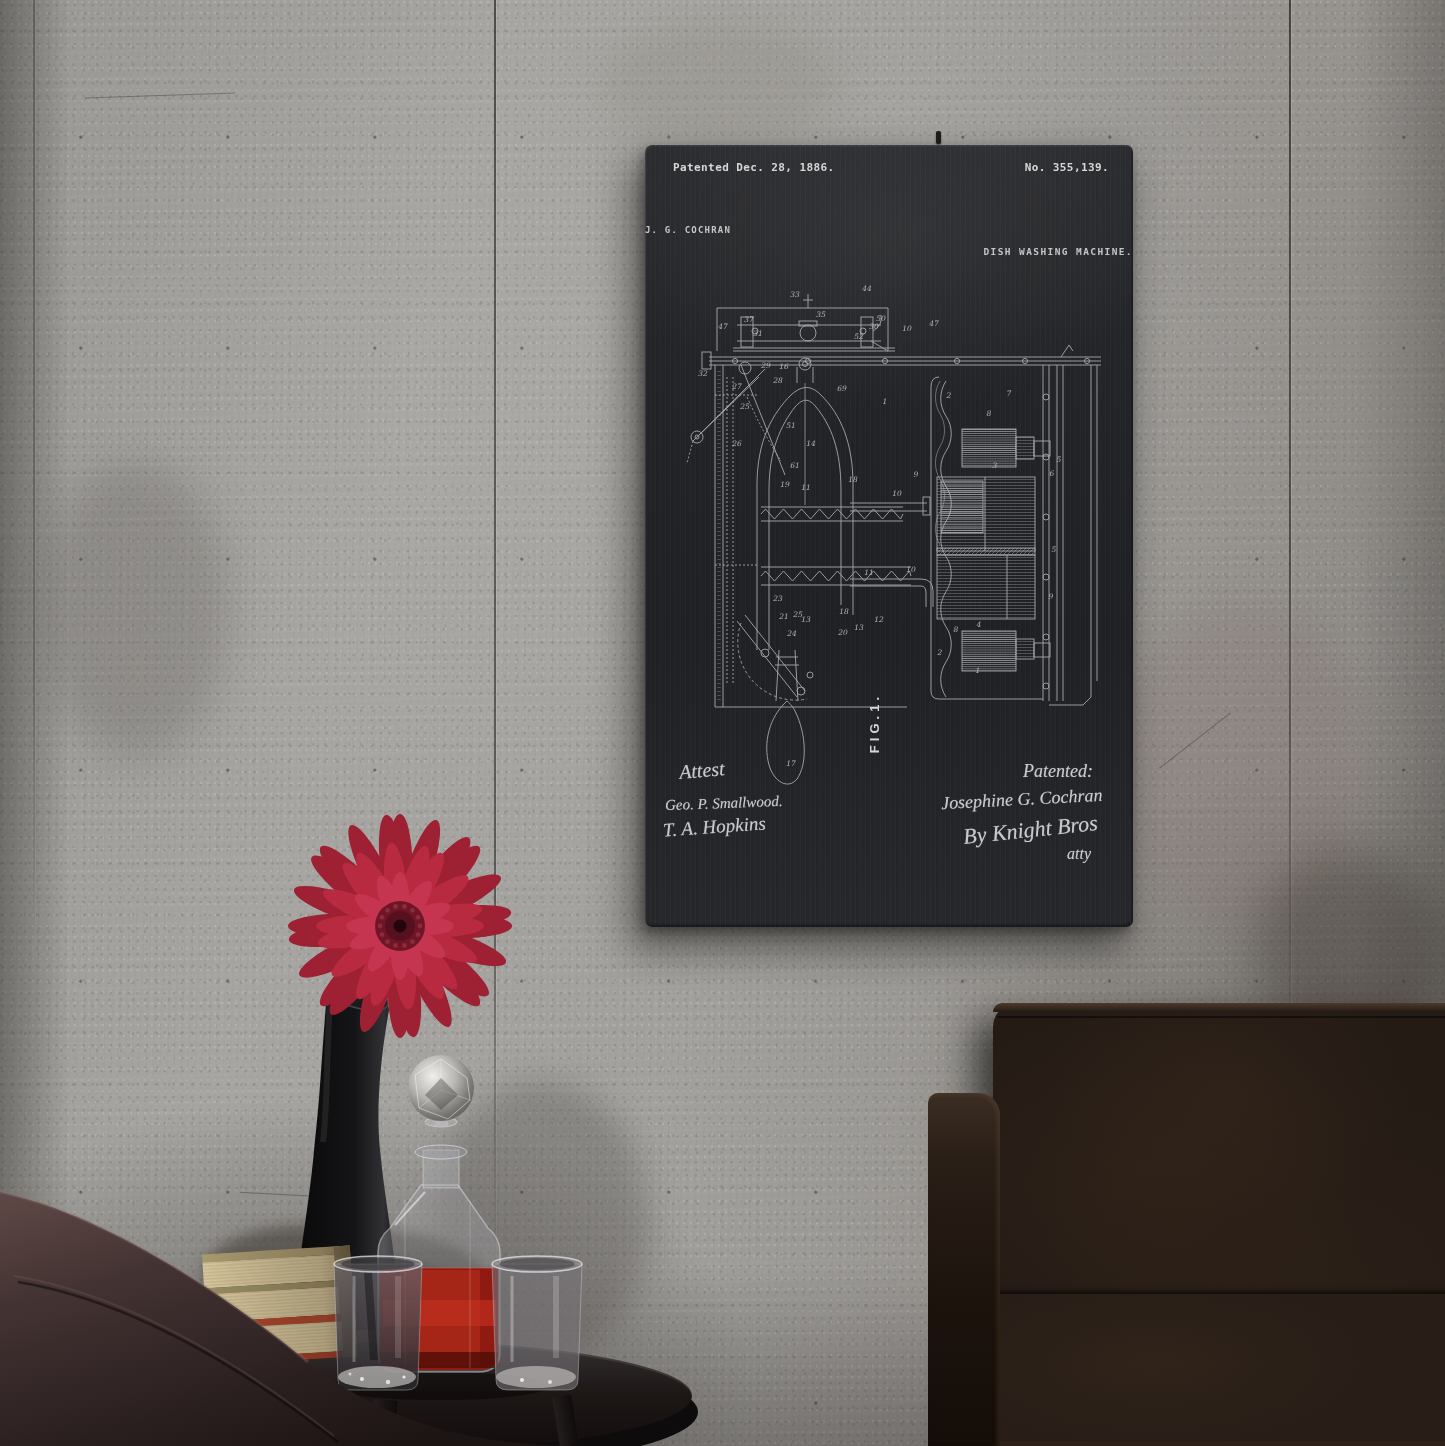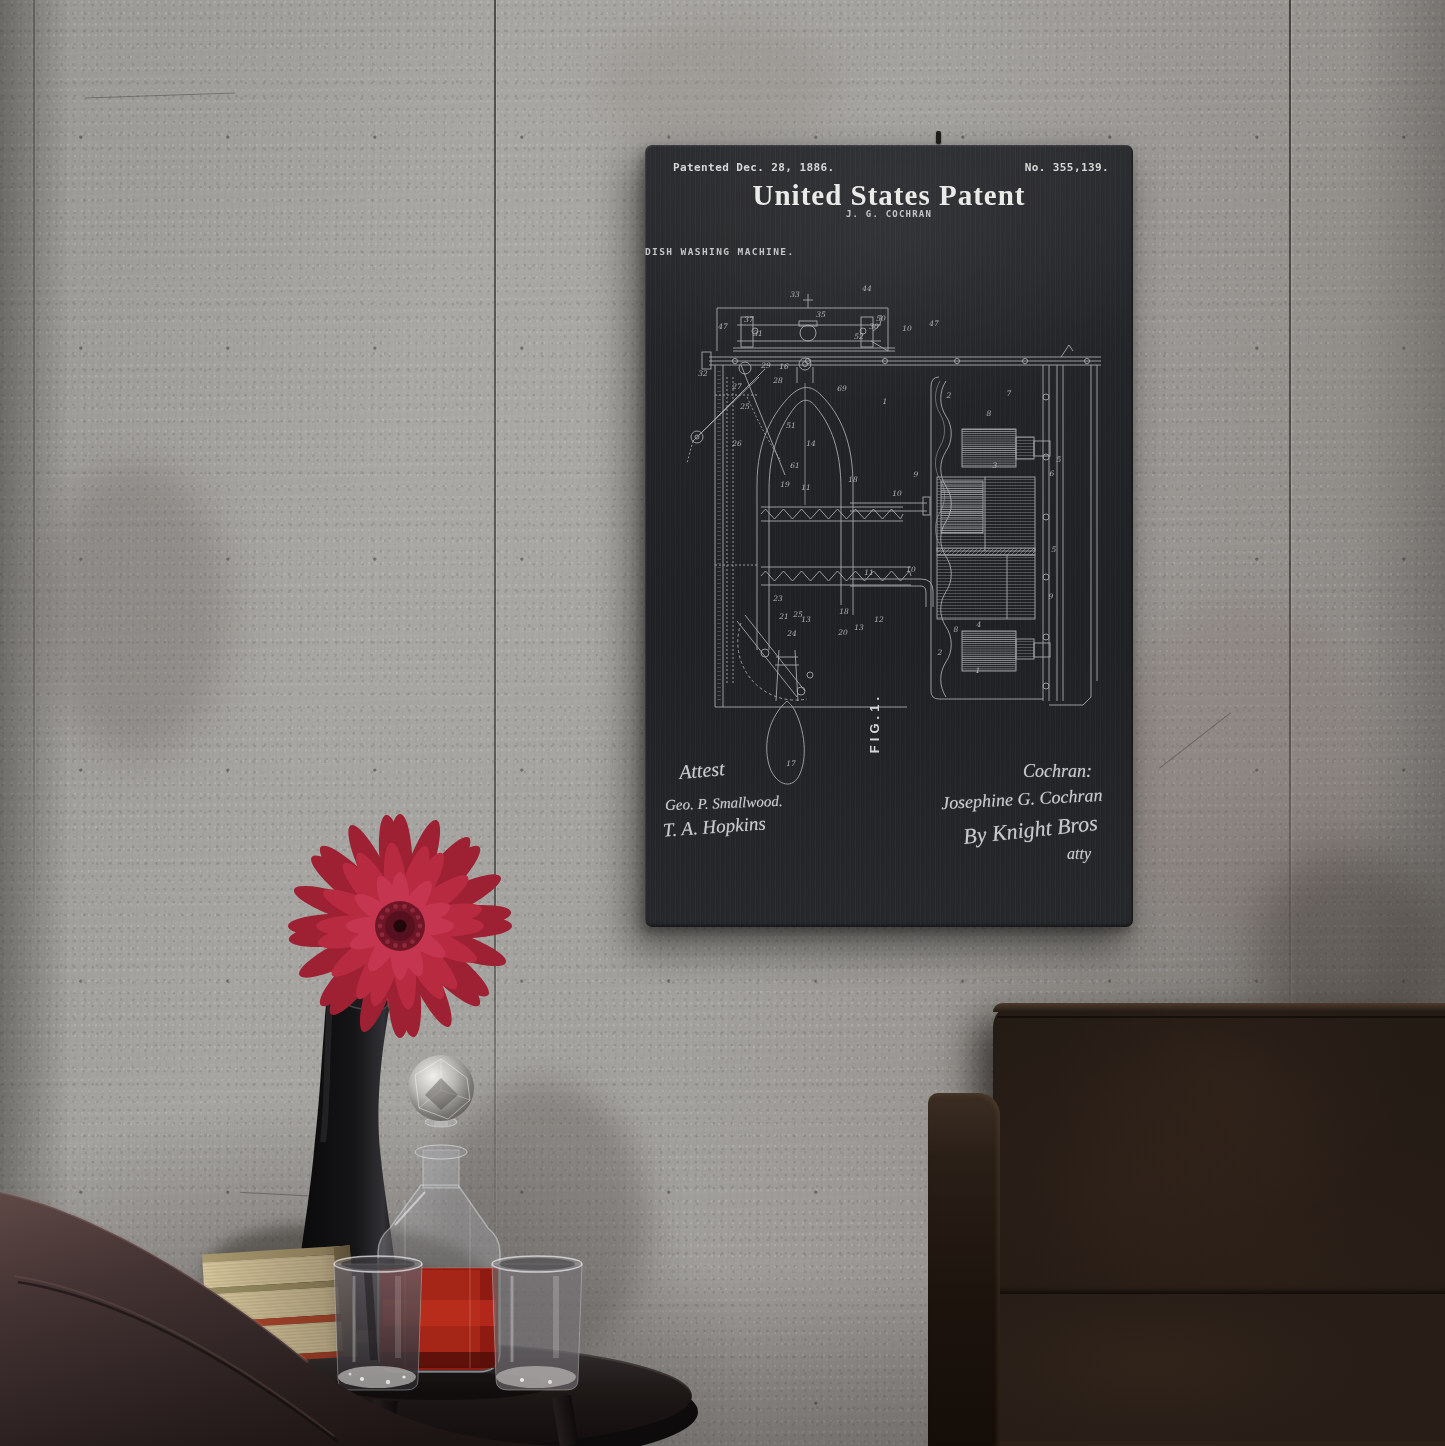--- a/index.html
+++ b/index.html
@@ -40,23 +40,23 @@
        inset 1px 1px 2px rgba(190,190,196,.16), inset -1px -2px 3px rgba(0,0,0,.45);}
   .poster::before{content:"";position:absolute;inset:0;border-radius:7px;
     background:
       radial-gradient(420px 260px at 50% 12%, rgba(255,255,255,.05), transparent 70%),
       repeating-linear-gradient(90deg, rgba(255,255,255,.024) 0 1px, rgba(0,0,0,.035) 1px 2px, transparent 2px 5px);}
   .poster *{position:absolute;}
   .p-meta{top:16px;color:#d6d7d6;font:bold 11px "DejaVu Sans Mono",monospace;letter-spacing:.4px;}
   .p-meta.left{left:28px;} .p-meta.right{right:24px;padding-left:7px;}
   .p-title{top:34px;left:0;width:100%;text-align:center;color:#eaeae8;
     font:bold 29px "Liberation Serif",serif;letter-spacing:1px;}
-  .p-name{top:64px;left:0;width:100%;text-align:center;color:#c3c5c6;
+  .p-name{top:80px;left:0;width:100%;color:#c3c5c6;
     font:bold 9px "DejaVu Sans Mono",monospace;letter-spacing:1.2px;}
-  .p-subject{top:101px;left:0;width:100%;text-align:left;color:#c3c5c6;
+  .p-subject{top:101px;left:0;width:100%;text-align:right;color:#c3c5c6;
     font:bold 9.5px "DejaVu Sans Mono",monospace;letter-spacing:1.4px;}
   .p-drawing{left:0;top:0;width:488px;height:723px;}
   .p-fig{left:222px;top:548px;color:#d3d5d6;font:bold 13px "Liberation Sans",sans-serif;
     letter-spacing:4px;writing-mode:vertical-rl;transform:rotate(180deg);}
   .sig{color:#c7cacb;font-family:"Liberation Serif",serif;font-style:italic;
     text-shadow:0 0 1px rgba(225,228,229,.45);white-space:nowrap;}
   .s-attest{left:34px;top:614px;font-size:20px;transform:rotate(-5deg);}
   .s-att1{left:20px;top:650px;font-size:15px;transform:rotate(-2deg);}
   .s-att2{left:18px;top:671px;font-size:19px;transform:rotate(-4deg);}
   .s-invh{left:378px;top:616px;font-size:18px;}
@@ -116,21 +116,20 @@
   <div class="stain" style="left:255px;top:1258px;width:200px;height:85px;background:rgba(40,37,34,.5);filter:blur(5px);border-radius:55% 40% 60% 45%;"></div>
   <div class="stain" style="left:1255px;top:850px;width:190px;height:200px;background:rgba(62,56,50,.4);filter:blur(24px);"></div>
   <div class="scratch" style="left:85px;top:95px;width:150px;transform:rotate(-2deg);"></div>
   <div class="scratch" style="left:1150px;top:740px;width:90px;transform:rotate(-38deg);"></div>
   <div class="scratch" style="left:240px;top:1195px;width:120px;transform:rotate(3deg);"></div>
 
   <div class="nail"></div>
   <div class="poster">
     <div class="p-meta left">Patented Dec. 28, 1886.</div>
     <div class="p-meta right">No. 355,139.</div>
-    <div class="p-title">United States Patent</div>
     <div class="p-name">J. G. COCHRAN</div>
     <div class="p-subject">DISH WASHING MACHINE.</div>
 
     <svg class="p-drawing" viewBox="0 0 488 723">
       <defs>
         <pattern id="ph" width="3" height="3" patternUnits="userSpaceOnUse">
           <path d="M0,1.5 H3" stroke="#c9cccf" stroke-width="0.7" opacity="0.5"></path>
         </pattern>
         <pattern id="phd" width="3" height="2.1" patternUnits="userSpaceOnUse">
           <path d="M0,1 H3" stroke="#d6d9db" stroke-width="0.8" opacity="0.75"></path>
@@ -280,21 +279,21 @@
           <text x="409" y="407">5</text>
           <text x="150" y="323">61</text>
           <text x="146" y="621">17</text>
         </g>
     </svg>
 
     <div class="p-fig">FIG.1.</div>
     <div class="sig s-attest">Attest</div>
     <div class="sig s-att1">Geo. P. Smallwood.</div>
     <div class="sig s-att2">T. A. Hopkins</div>
-    <div class="sig s-invh">Cochran:</div>
+    <div class="sig s-invh">Patented:</div>
     <div class="sig s-inv">Josephine G. Cochran</div>
     <div class="sig s-by">By Knight Bros</div>
     <div class="sig s-atty">atty</div>
   </div>
 
   <div class="sofa-back"></div>
   <div class="sofa-seat"></div>
   <div class="chair-arm"></div>
 
   <div class="table-edge"></div>

